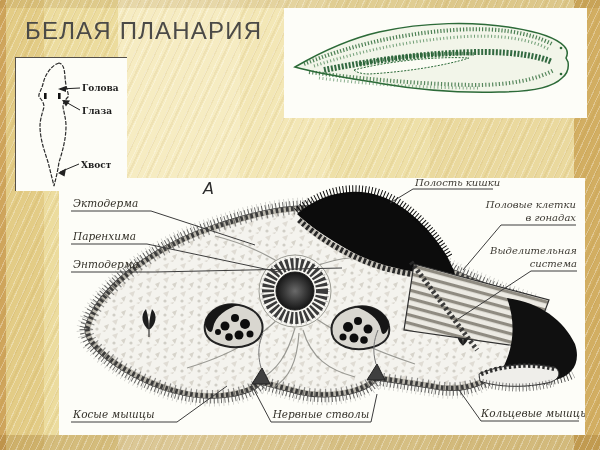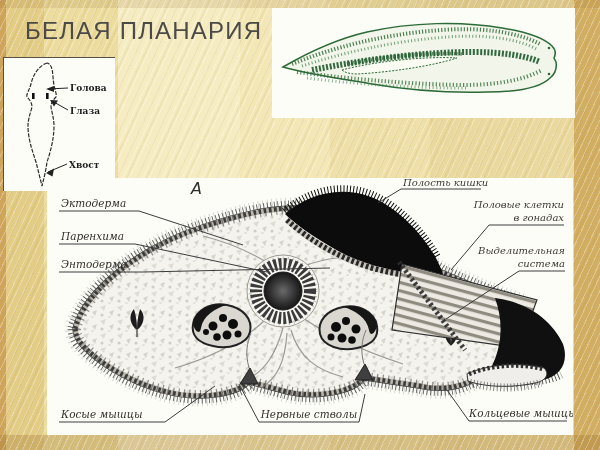--- a/index.html
+++ b/index.html
@@ -13,21 +13,21 @@
       linear-gradient(90deg,
         #cfa55c 0 6px, #e3cc86 6px 44px, #ecdc9e 44px 118px,
         #f6ecc2 118px 240px, #f3e7b6 240px 330px, #eee0a8 330px 430px,
         #ead99e 430px 574px, #d2ae62 574px 600px);
   }
   .title{
     position:absolute;left:25px;top:14px;width:247px;height:36px;
     font-size:24px;line-height:34px;letter-spacing:1.2px;font-weight:400;
     color:#4b4a47;white-space:nowrap;overflow:hidden;z-index:1;
   }
-  .panel{position:absolute;background:#fdfdf8;z-index:2;}
+  .panel{position:absolute;background:#fdfdf8;z-index:2;margin-left:12px;}
   .worm-box{left:272px;top:8px;width:303px;height:110px;}
   .mini-box{left:3px;top:57px;width:111px;height:133px;border-left:1px solid #55504a;border-top:1px solid #55504a;}
   .main-box{left:47px;top:178px;width:526px;height:257px;}
   svg{display:block;}
   text{font-family:"DejaVu Serif","Liberation Serif",serif;}
   .lbl{font-size:10.5px;font-style:italic;fill:#333028;}
   .lbl-r{font-size:10px;font-style:italic;fill:#3d3a33;}
   .mini-lbl{font-size:9px;font-weight:bold;fill:#1c1c1c;}
   .fig-letter{font-size:16px;font-style:italic;fill:#2c2c2c;font-family:"DejaVu Sans",sans-serif;}
 </style>

